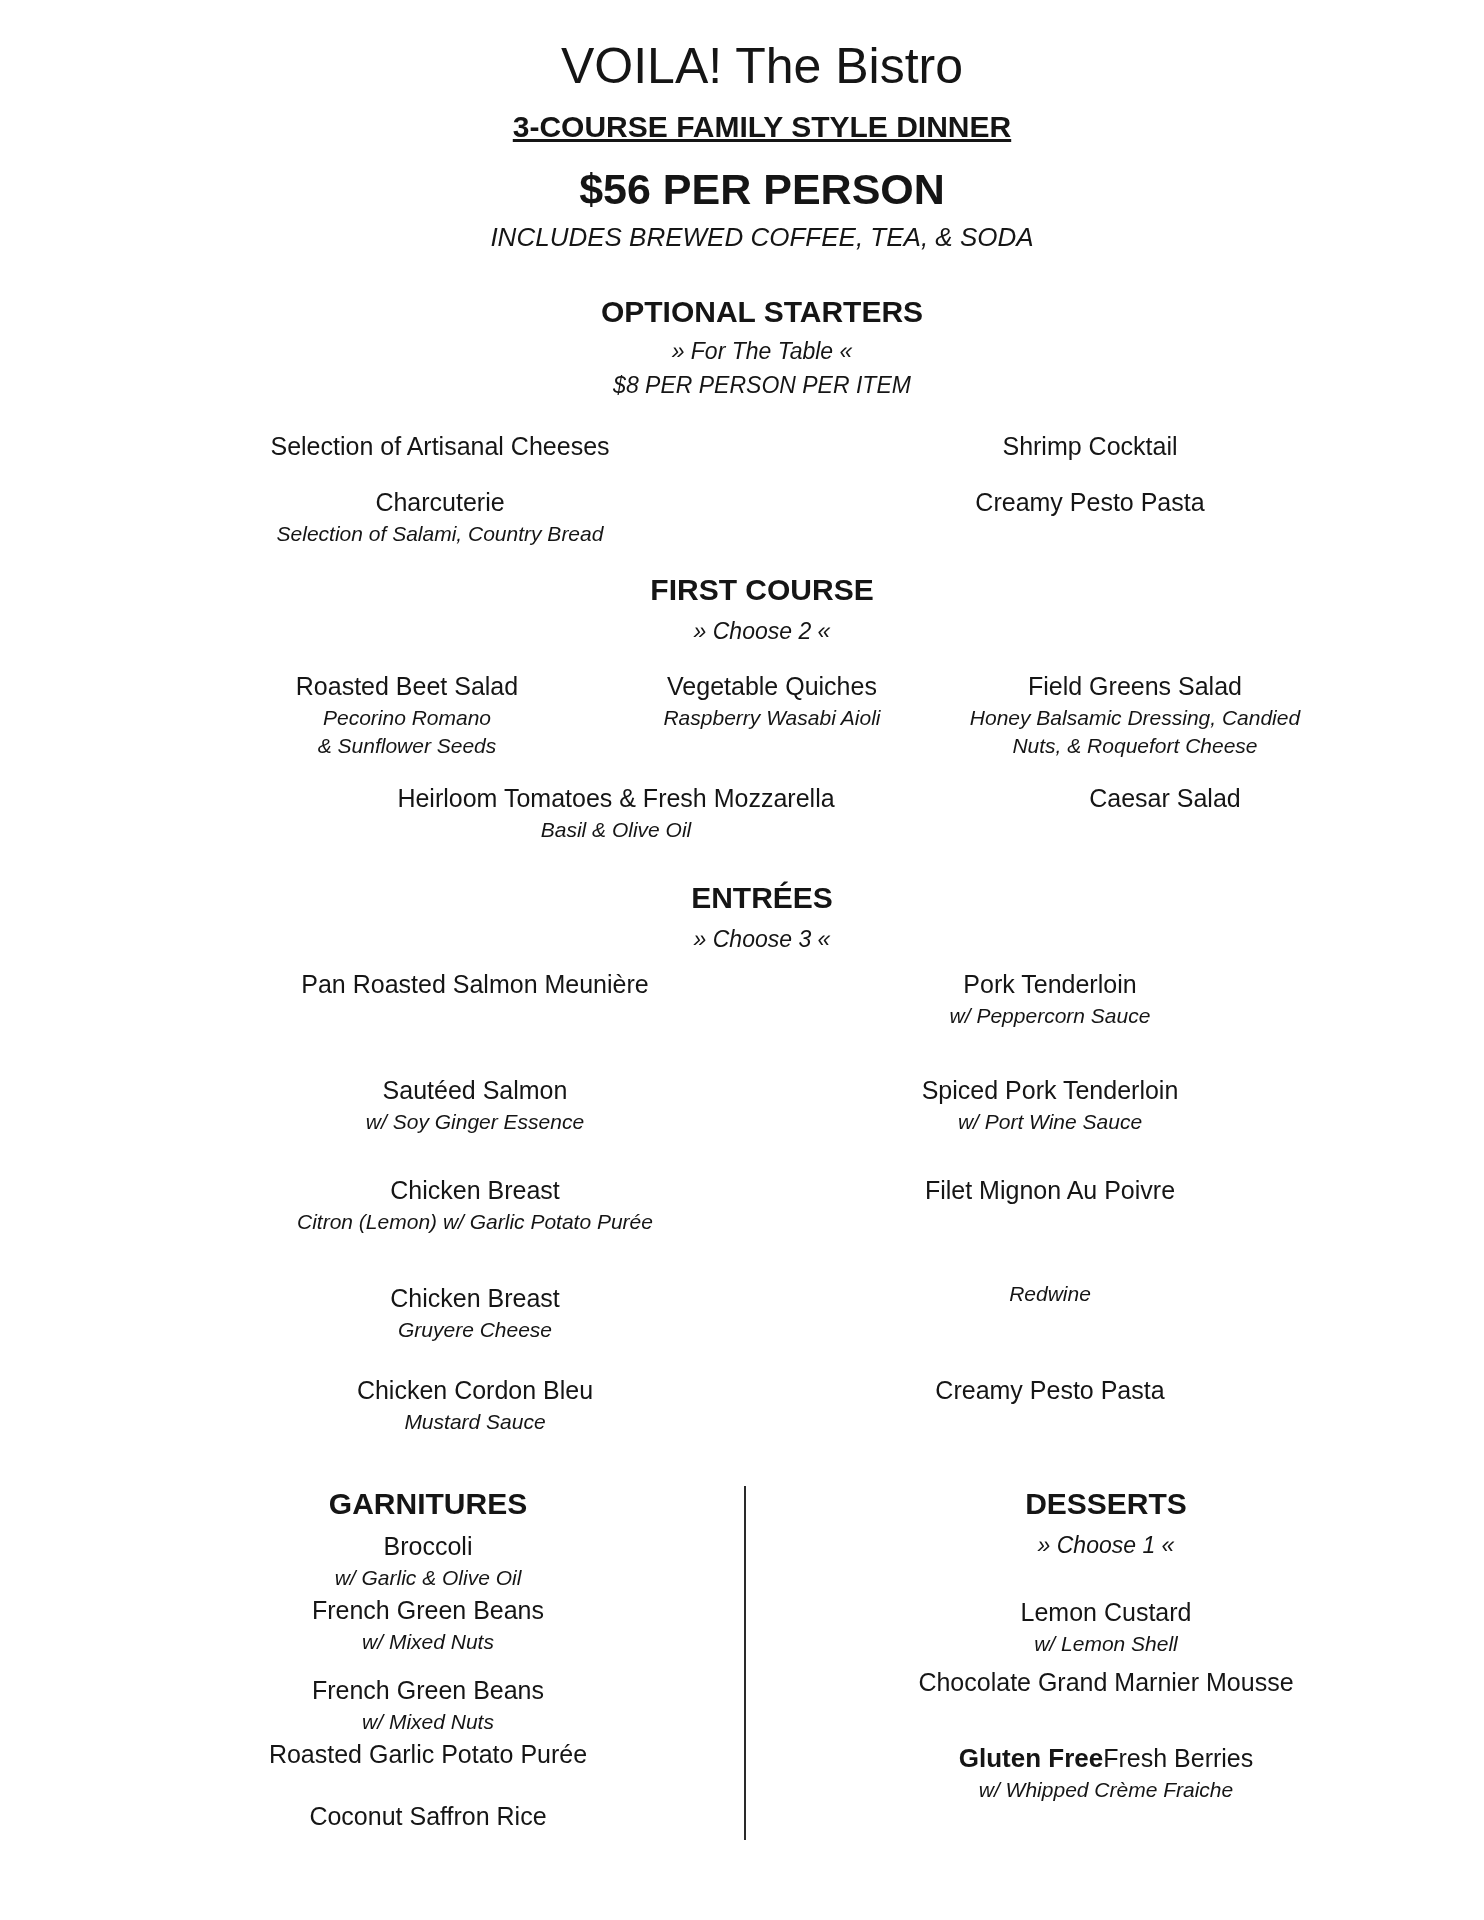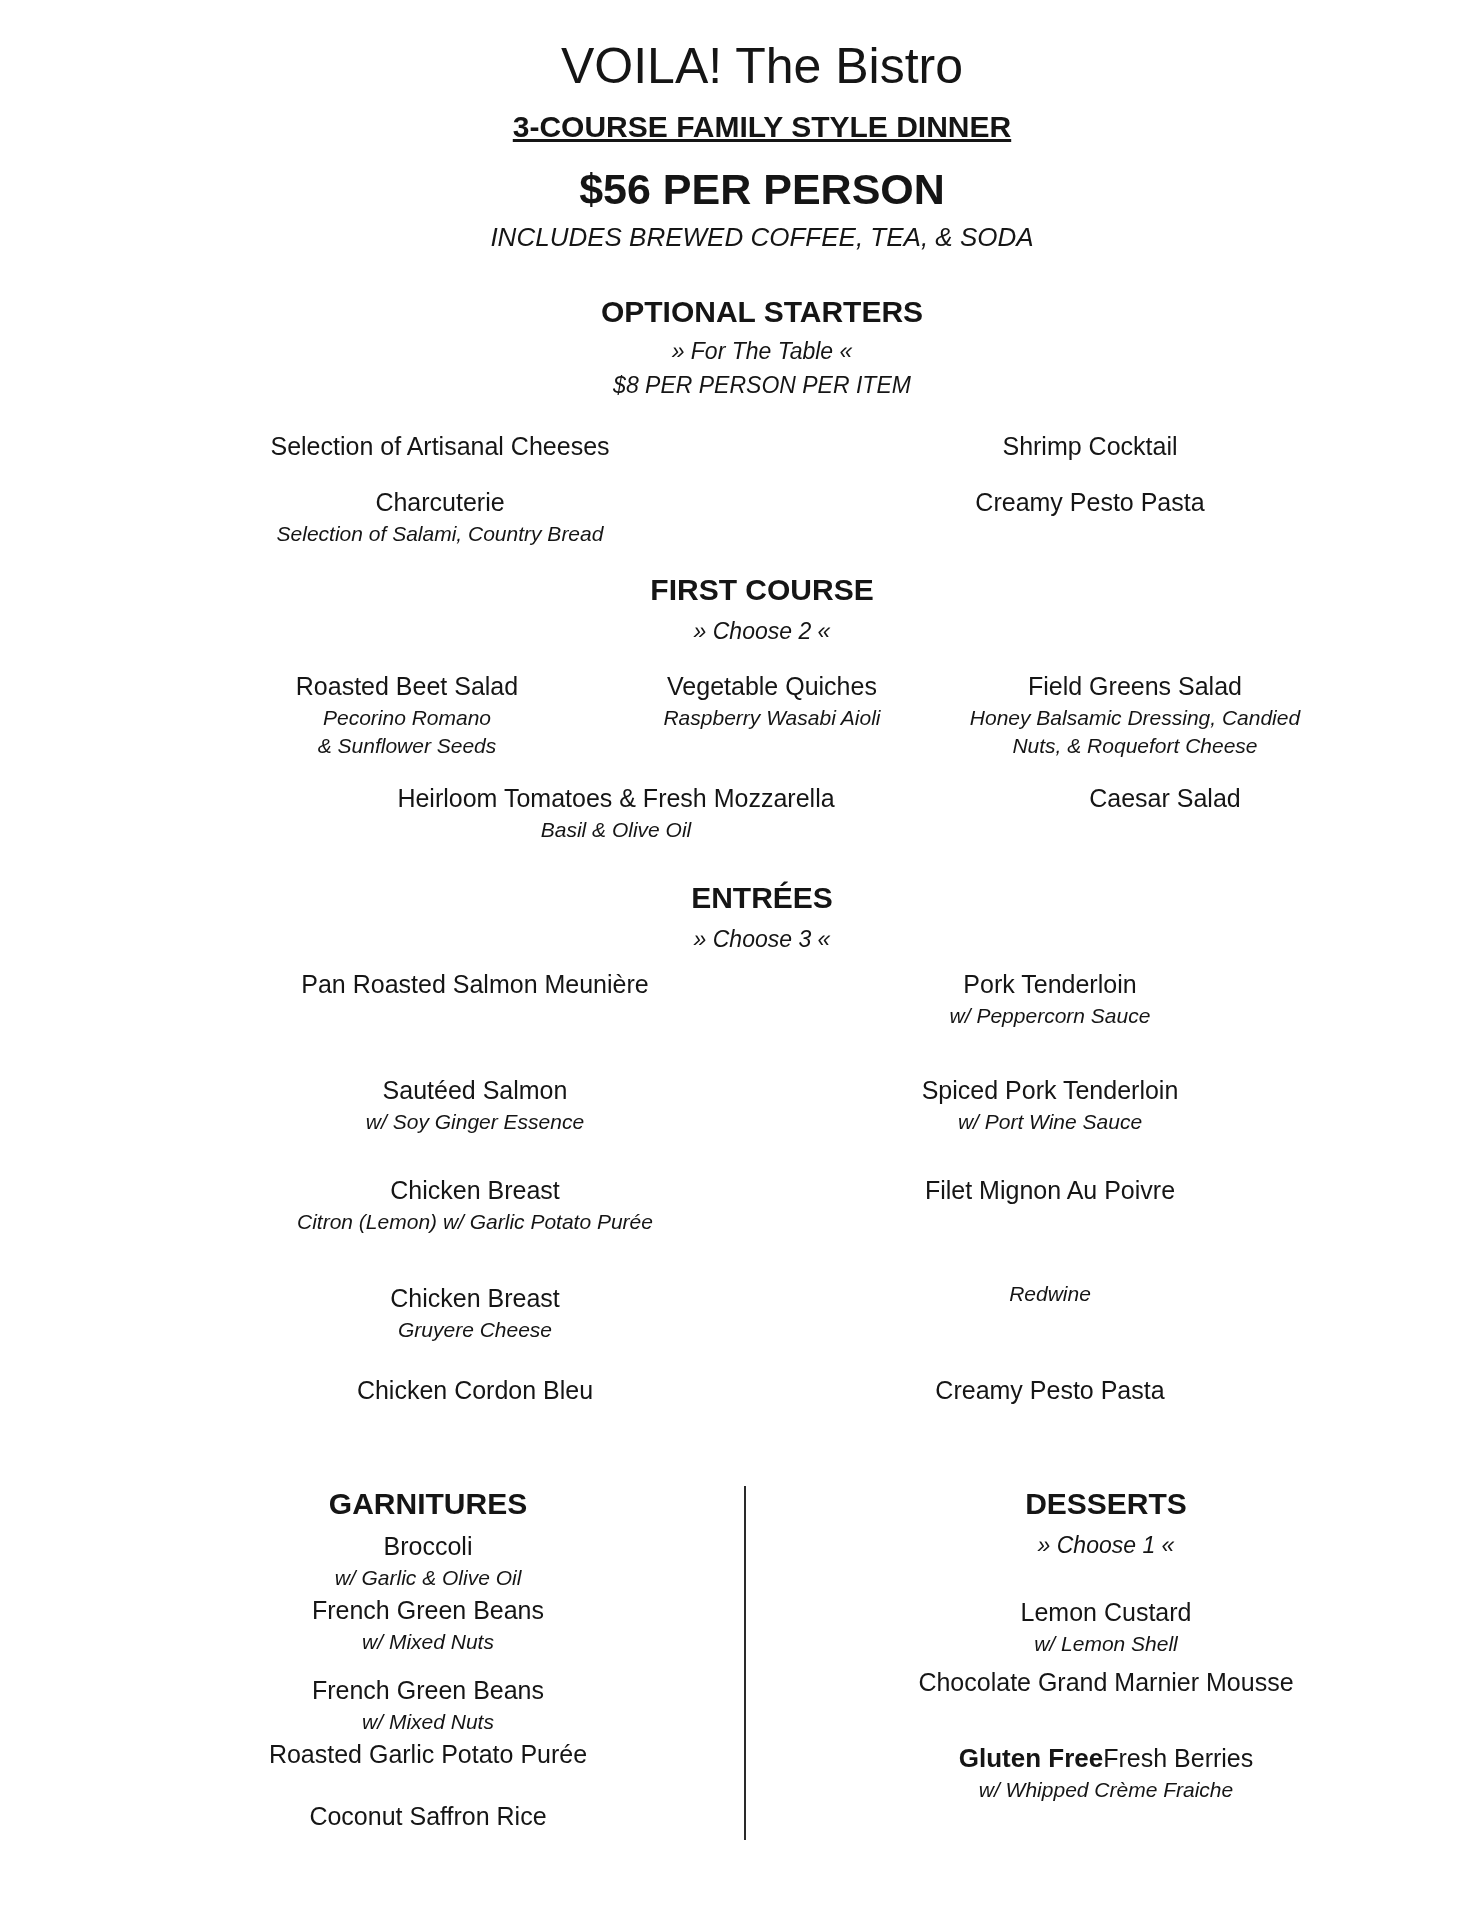--- a/index.html
+++ b/index.html
@@ -80,20 +80,21 @@
 <div class="abs" style="top:1172px;left:155px;width:600px;">
   <div class="item-name">Chicken Breast</div>
   <div class="item-note">Citron (Lemon) w/ Garlic Potato Purée</div>
 </div>
 <div class="abs" style="top:1280px;left:155px;width:600px;">
   <div class="item-name">Chicken Breast</div>
   <div class="item-note">Gruyere Cheese</div>
 </div>
 <div class="abs" style="top:1372px;left:155px;width:600px;">
   <div class="item-name">Chicken Cordon Bleu</div>
+  <div class="item-note">Mustard Sauce</div>
 </div>
 
 <div class="abs" style="top:966px;left:730px;width:600px;">
   <div class="item-name">Pork Tenderloin</div>
   <div class="item-note">w/ Peppercorn Sauce</div>
 </div>
 <div class="abs" style="top:1072px;left:730px;width:600px;">
   <div class="item-name">Spiced Pork Tenderloin</div>
   <div class="item-note">w/ Port Wine Sauce</div>
 </div>

